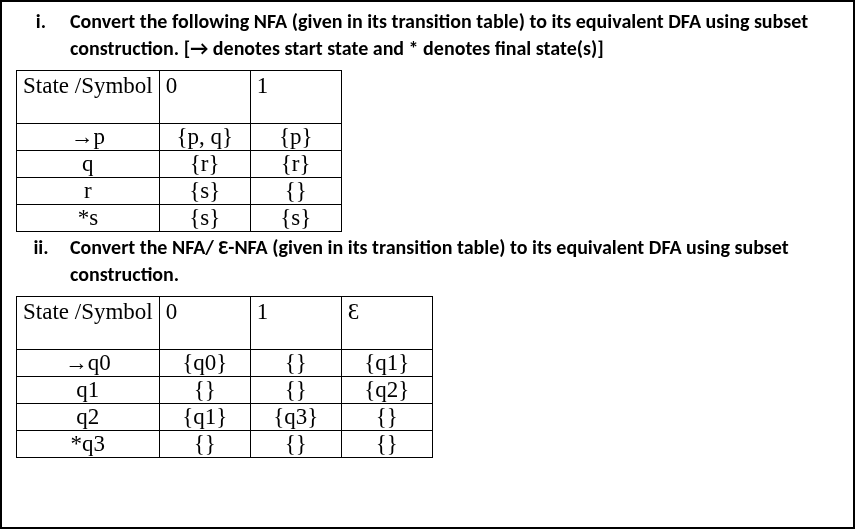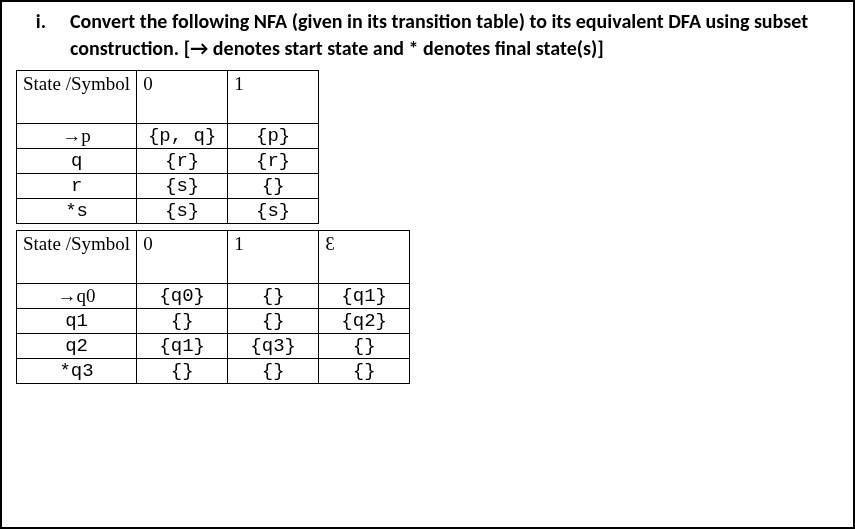--- a/index.html
+++ b/index.html
@@ -36,39 +36,38 @@
     font-weight: 700;
   }
   .q-text {
     flex: 1 1 auto;
     padding-right: 6px;
     font-weight: bold;
   }
   table.tt {
     border-collapse: collapse;
     margin: 6px 0 2px 4px;
-    font-size: 19px;
+    font-size: 23px;
     font-family: "Times New Roman", Times, serif;
   }
   table.tt td {
     border: 1px solid #000;
     padding: 0 6px;
     height: 24px;
     vertical-align: middle;
     text-align: left;
     white-space: nowrap;
   }
   table.tt .hdr {
     height: 50px;
     vertical-align: top;
     padding-top: 2px;
   }
   .center {
     text-align: center !important;
-    font-family: Liberation Mono, monospace;
   }
   .col-state { width: 78px; }
   .col-sym   { width: 78px; }
   .arrow {
     font-family: "Segoe UI Symbol", "Times New Roman", serif;
   }
 </style>
 </head>
 <body>
 
@@ -103,20 +102,24 @@
         <td class="center">{}</td>
       </tr>
       <tr>
         <td class="center">*s</td>
         <td class="center">{s}</td>
         <td class="center">{s}</td>
       </tr>
     </tbody>
       </table>
 
+    <div class="question">
+      <div class="q-marker">ii.</div>
+      <div class="q-text">Convert the NFA/ Ɛ-NFA (given in its transition table) to its equivalent DFA using subset construction.</div>
+    </div>
 
     <table class="tt">
       <tbody>
           <tr>
         <td class="hdr col-state">State /Symbol</td>
         <td class="hdr col-sym">0</td>
         <td class="hdr col-sym">1</td>
         <td class="hdr col-sym">Ɛ</td>
       </tr>
       <tr>

